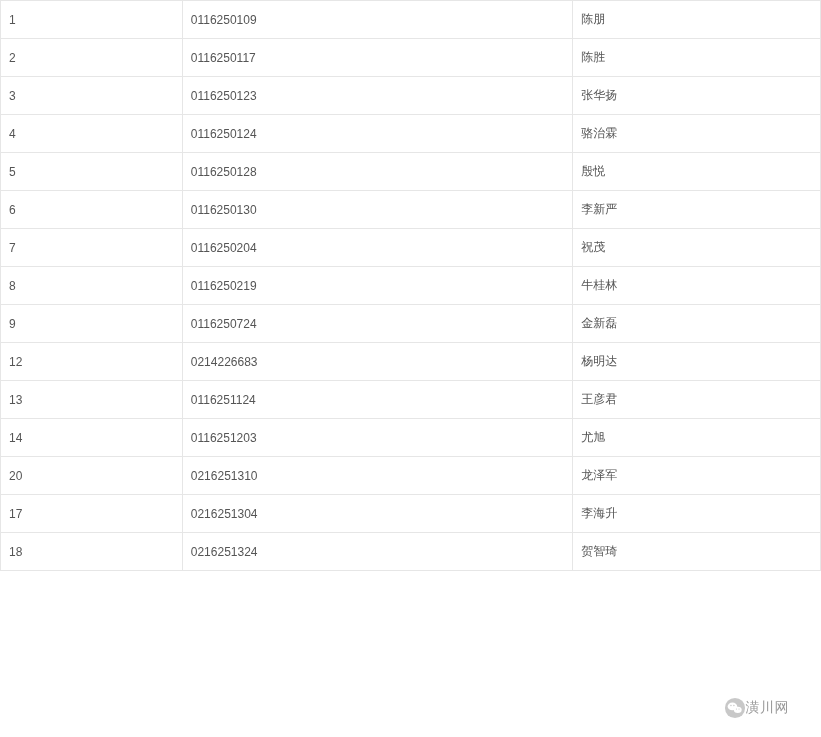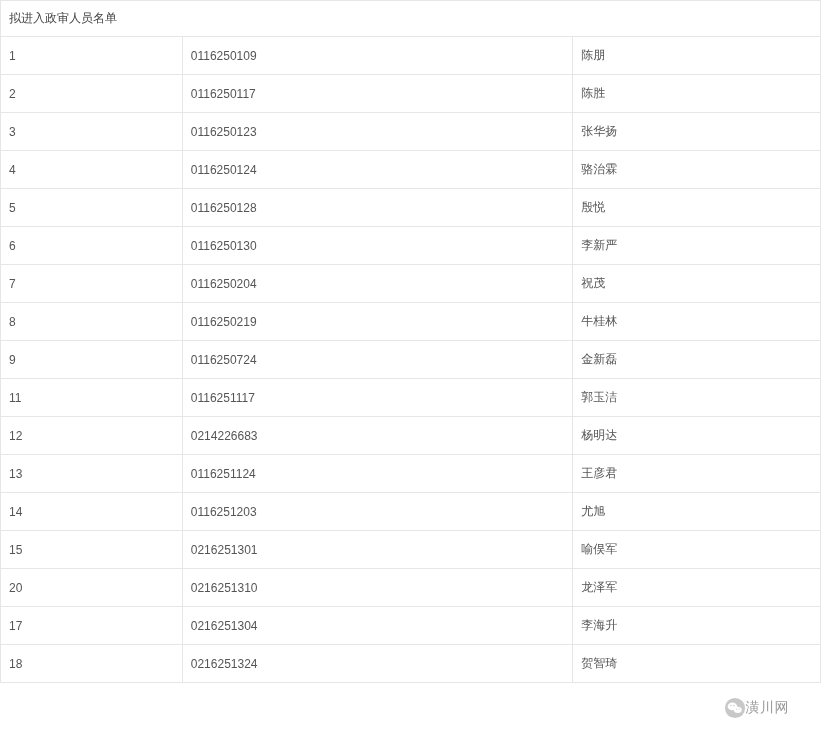--- a/index.html
+++ b/index.html
@@ -72,23 +72,20 @@
       color: #888;
       letter-spacing: 0.5px;
     }
   </style>
 </head>
 <body>
 
 <div class="table-container">
   <table>
     <tbody>
-        <tr class="title-row">
-      <td colspan="3">拟进入政审人员名单</td>
-    </tr>
     </tbody>
       <tbody id="data-rows">
         <tr>
           <td class="col-seq">1</td>
           <td class="col-exam">0116250109</td>
           <td class="col-name">陈朋</td>
         </tr>
         <tr>
           <td class="col-seq">2</td>
           <td class="col-exam">0116250117</td>
@@ -123,43 +120,33 @@
           <td class="col-seq">8</td>
           <td class="col-exam">0116250219</td>
           <td class="col-name">牛桂林</td>
         </tr>
         <tr>
           <td class="col-seq">9</td>
           <td class="col-exam">0116250724</td>
           <td class="col-name">金新磊</td>
         </tr>
         <tr>
-          <td class="col-seq">11</td>
-          <td class="col-exam">0116251117</td>
-          <td class="col-name">郭玉洁</td>
-        </tr>
-        <tr>
           <td class="col-seq">12</td>
           <td class="col-exam">0214226683</td>
           <td class="col-name">杨明达</td>
         </tr>
         <tr>
           <td class="col-seq">13</td>
           <td class="col-exam">0116251124</td>
           <td class="col-name">王彦君</td>
         </tr>
         <tr>
           <td class="col-seq">14</td>
           <td class="col-exam">0116251203</td>
           <td class="col-name">尤旭</td>
-        </tr>
-        <tr>
-          <td class="col-seq">15</td>
-          <td class="col-exam">0216251301</td>
-          <td class="col-name">喻俣军</td>
         </tr>
         <tr>
           <td class="col-seq">20</td>
           <td class="col-exam">0216251310</td>
           <td class="col-name">龙泽军</td>
         </tr>
         <tr>
           <td class="col-seq">17</td>
           <td class="col-exam">0216251304</td>
           <td class="col-name">李海升</td>

